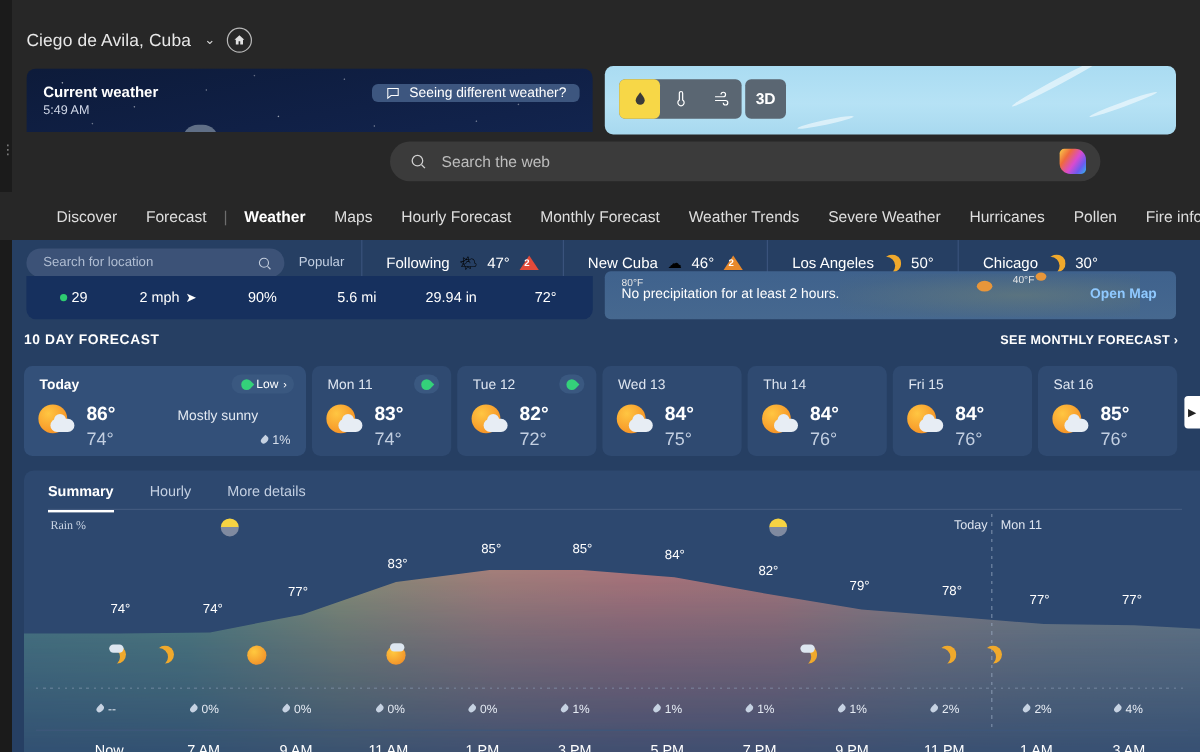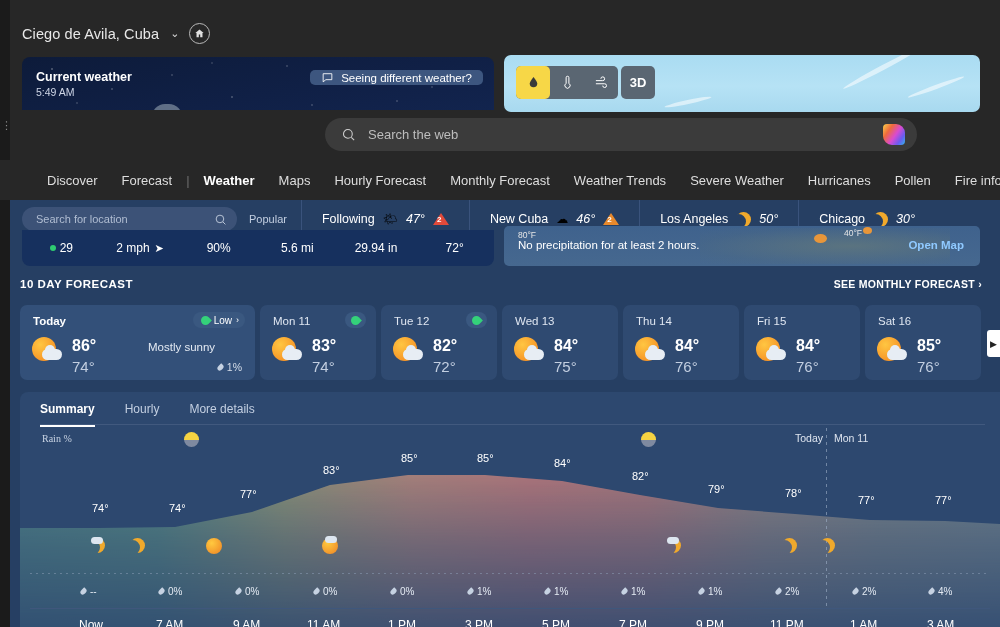--- a/index.html
+++ b/index.html
@@ -141,21 +141,21 @@
     border-radius: 13px; display: flex; align-items: center; padding: 0 10px 0 14px;
   }
   .loc-search .ph { color: #b0bdd2; font-size: 11px; flex: 1; }
   .loc-search svg { width: 13px; height: 13px; stroke: #c2cddd; fill: none; stroke-width: 1.7; }
   .popular-label { color: #c3cfe1; font-size: 11px; margin: 0 14px 0 12px; }
   .city {
     height: 38px; display: flex; align-items: center; gap: 8px;
     padding: 0 20px; border-left: 1px solid #3a537c; white-space: nowrap;
   }
   .city-name { color: #fff; font-size: 12.5px; }
-  .city-temp { color: #fff; font-size: 12.5px; font-style: italic; }
+  .city-temp { color: #fff; font-size: 12.5px; }
   .alert-badge {
     width: 0; height: 0; border-left: 8px solid transparent; border-right: 8px solid transparent;
     position: relative;
   }
   .alert-badge b {
     position: absolute; left: -4px; top: 2px; color: #fff; font-size: 8px; font-weight: bold;
   }
 
   
   .cond-strip {

